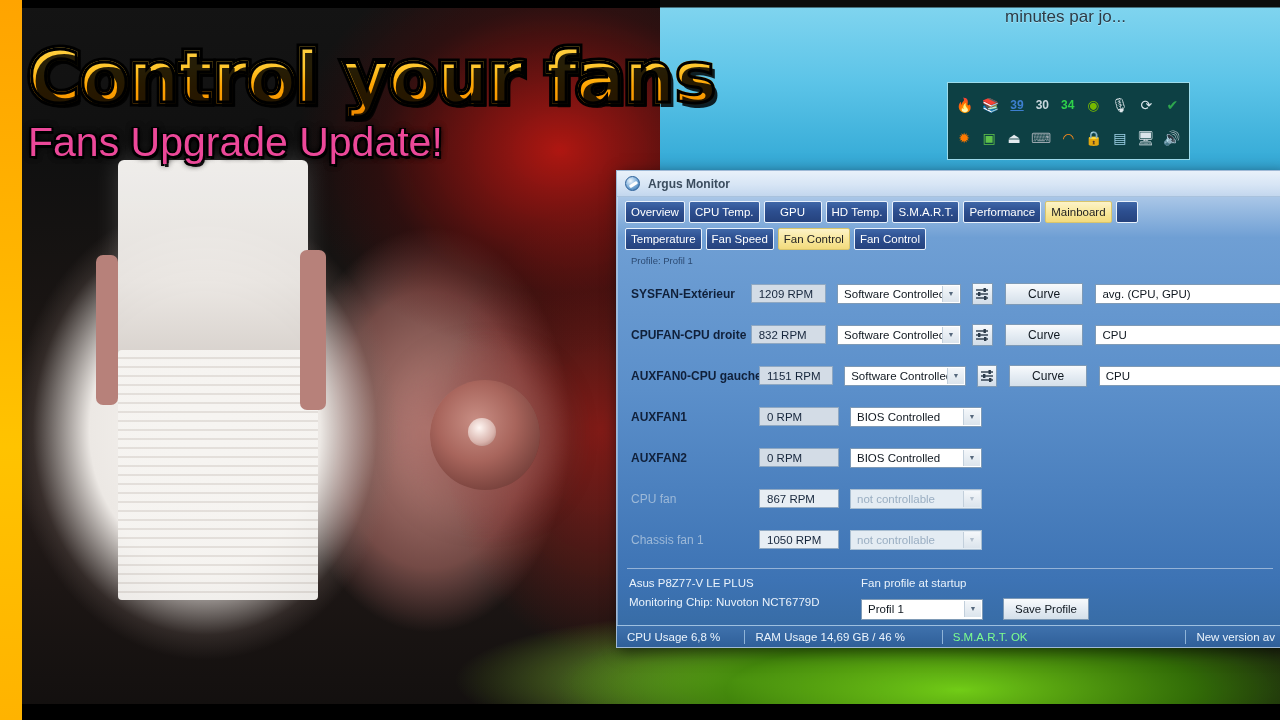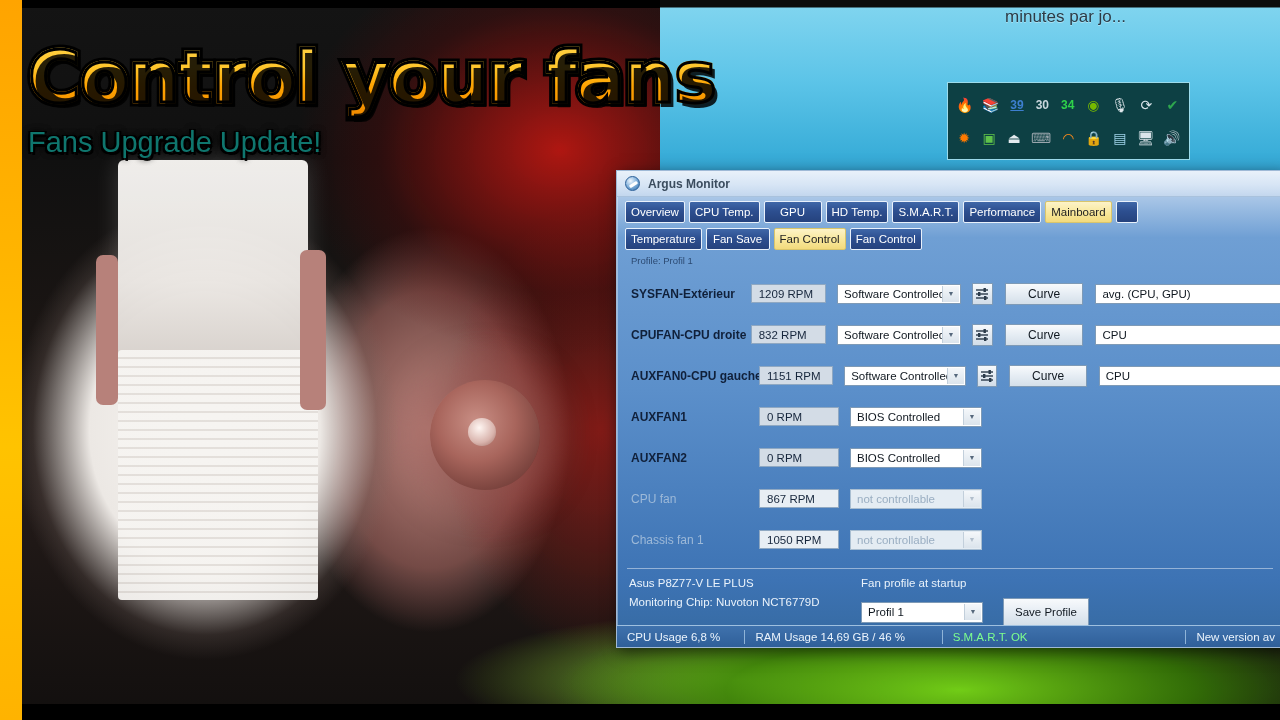--- a/index.html
+++ b/index.html
@@ -76,22 +76,22 @@
   .title-main-wrap { position:relative;margin-top:20px; }
   .title-main-shadow {
     position:absolute; left:0; top:0;
     font-family:"DejaVu Sans", sans-serif; font-weight:800; font-size:72px; line-height:78px;
     letter-spacing:-1px; color:#000; -webkit-text-stroke:9px #000; z-index:0; white-space:nowrap;
   }
   .title-main { position:relative; z-index:1; }
   .title-sub {
     margin-top: 2px;
     font-family: "Liberation Sans", sans-serif;
-    font-weight: 400; font-size: 29px; line-height: 48px;
-    color: #0f766e;
+    font-weight: 400; font-size: 41px; line-height: 48px;
+    color: #ec4899;
     text-shadow: 0 0 7px #000, 0 0 7px #000, 2px 3px 0 rgba(0,0,0,.9), -2px -1px 0 #000, 2px -1px 0 #000, -2px 2px 0 #000;
     white-space: nowrap;
   }
 
   
   .desk-strip {
     position:absolute; left:660px; top:0; width:620px; height:178px;
     background: linear-gradient(180deg,#0c0c0c 0%,#0c0c0c 7px,#7fd4ef 8px,#5cc4e8 46%,#3aaed9 86%,#2f9ccb 100%);
   }
   .desk-minutes {
@@ -195,21 +195,21 @@
   .footer-c1 { width:232px; }
   .footer-c2 { width:160px; }
   .footer-c3 { width:auto; }
   .prof-row { display:flex; align-items:center; gap:20px; margin-top:2px; }
   .prof-combo {
     width:122px; height:21px; position:relative;
     background:#fff; border:1px solid #7e9ab6; display:flex; align-items:center; padding-left:6px;
     font-size:11.5px; color:#101820;
   }
   .save-btn {
-    width:86px; height:28px;
+    width:86px; height:22px;
     background: linear-gradient(180deg,#f8fafc 0%,#e6edf4 48%,#d4dfe9 100%);
     border:1px solid #7e9ab6; display:flex; align-items:center; justify-content:center;
     font-size:11.5px; color:#101820;
   }
 
   .statusbar {
     position:absolute; left:0; bottom:0; width:668px; height:22px;
     background: linear-gradient(180deg,#3f72ad 0%,#2f5f99 100%);
     border-top:1px solid #9fc0df; display:flex; align-items:center;
     font-size:11.5px; color:#eaf3fc;
@@ -281,21 +281,21 @@
         <div class="tab">CPU Temp.</div>
         <div class="tab">GPU</div>
         <div class="tab">HD Temp.</div>
         <div class="tab">S.M.A.R.T.</div>
         <div class="tab">Performance</div>
         <div class="tab active">Mainboard</div>
         <div class="tab" style="min-width: 22px; padding: 0px 6px;"></div>
       </div>
     <div class="tabrow sub" id="sub-tabs">
         <div class="tab">Temperature</div>
-        <div class="tab">Fan Save</div>
+        <div class="tab">Fan Speed</div>
         <div class="tab active">Fan Control</div>
         <div class="tab">Fan Control</div>
       </div>
 
     <div class="profile-line">Profile: Profil 1</div>
 
     <div class="rows" id="fan-rows">
         <div class="fanrow">
           <div class="fan-label">SYSFAN-Extérieur</div>
           <div class="rpm">1209 RPM</div>

